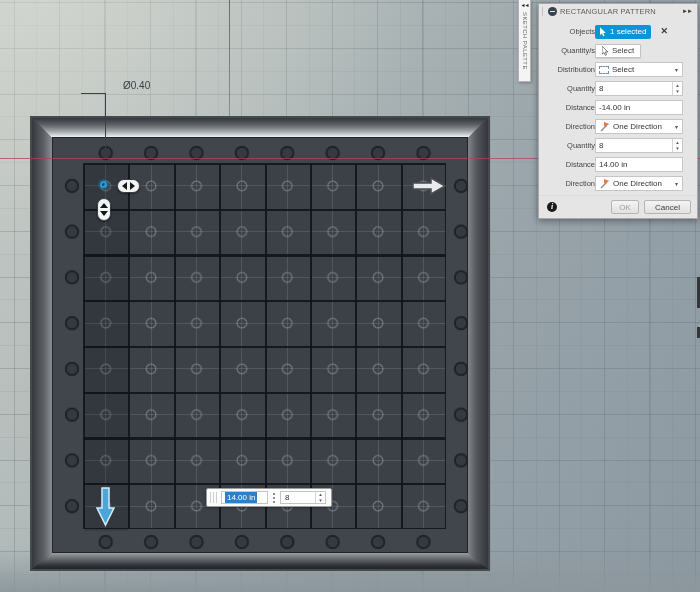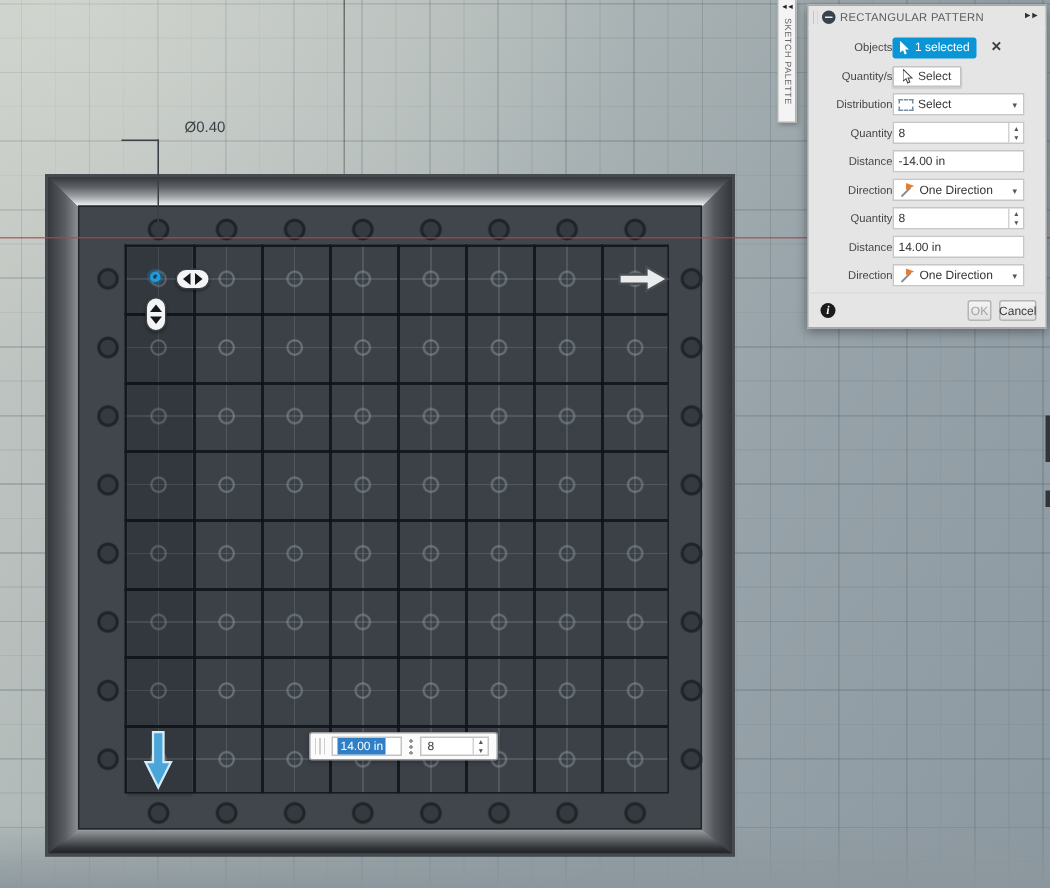--- a/index.html
+++ b/index.html
@@ -150,22 +150,22 @@
   .checkbox { width:11px; height:11px; border:1px solid #999; border-radius:2px;
     background:linear-gradient(#fcfcfc,#e9e9e9); }
   .dlg-footer { height:23px; display:flex; align-items:center; gap:5px; padding:0 6px 0 8px;
     border-top:1px solid #dcdcdc; }
   .info-ic { width:10px; height:10px; border-radius:50%; background:#1b1b1b; color:#fff;
     font-family:"Liberation Serif",serif; font-style:italic; font-weight:bold; font-size:8px;
     display:flex; align-items:center; justify-content:center; line-height:1; }
   .spacer { flex:1; }
   .btn { height:14px; border:1px solid #b5b5b5; border-radius:2px; font-size:8px;
     background:linear-gradient(#f4f4f4,#e1e1e1); display:flex; align-items:center; justify-content:center; }
-  .btn-ok { width:16px; color:#9ba1a6; }
-  .btn-cancel { width:25px; color:#3c3c3c; }
+  .btn-ok { width:28px; color:#9ba1a6; }
+  .btn-cancel { width:47px; color:#3c3c3c; }
 
   .edge-strip { position:absolute; right:0; width:3px; background:#32363a; z-index:3; }
 </style>
 </head>
 <body>
 
 <div class="stage">
 
   <div class="viewport"></div>
   <div class="grid-fade"></div>

